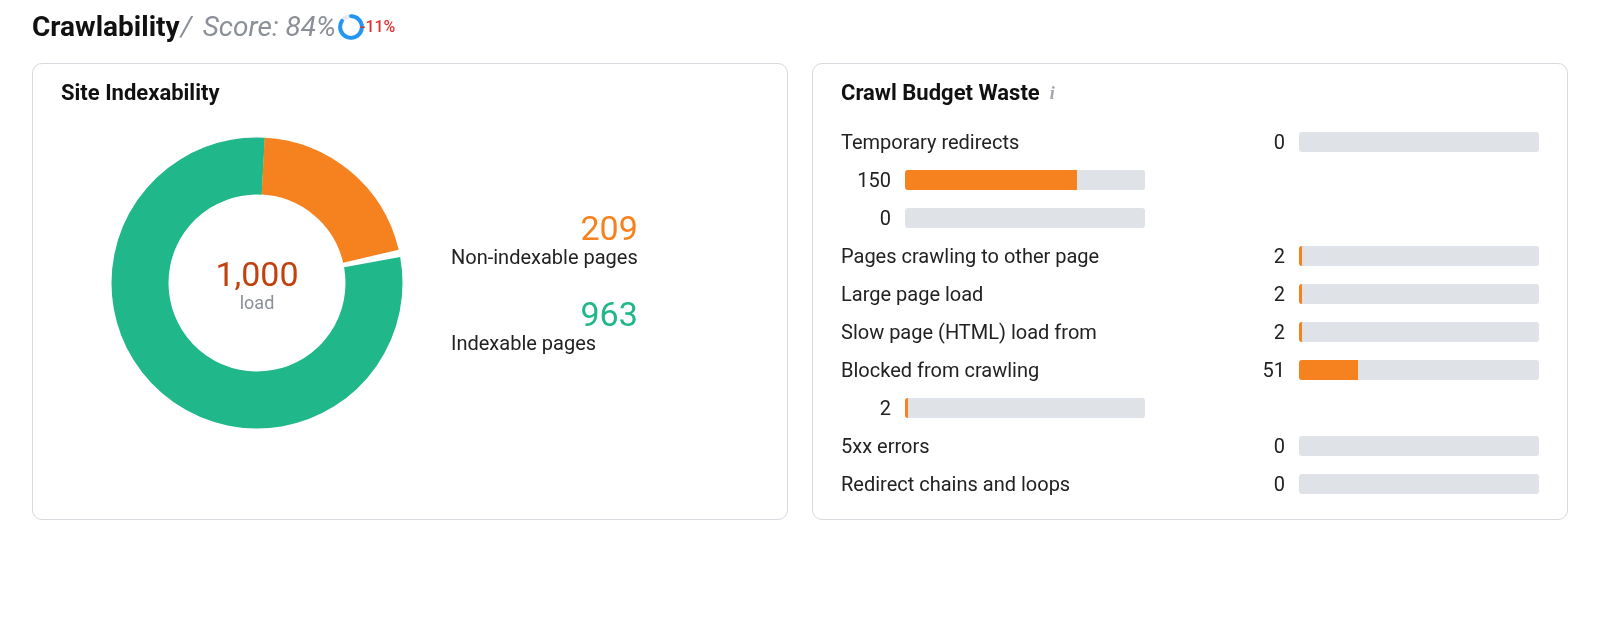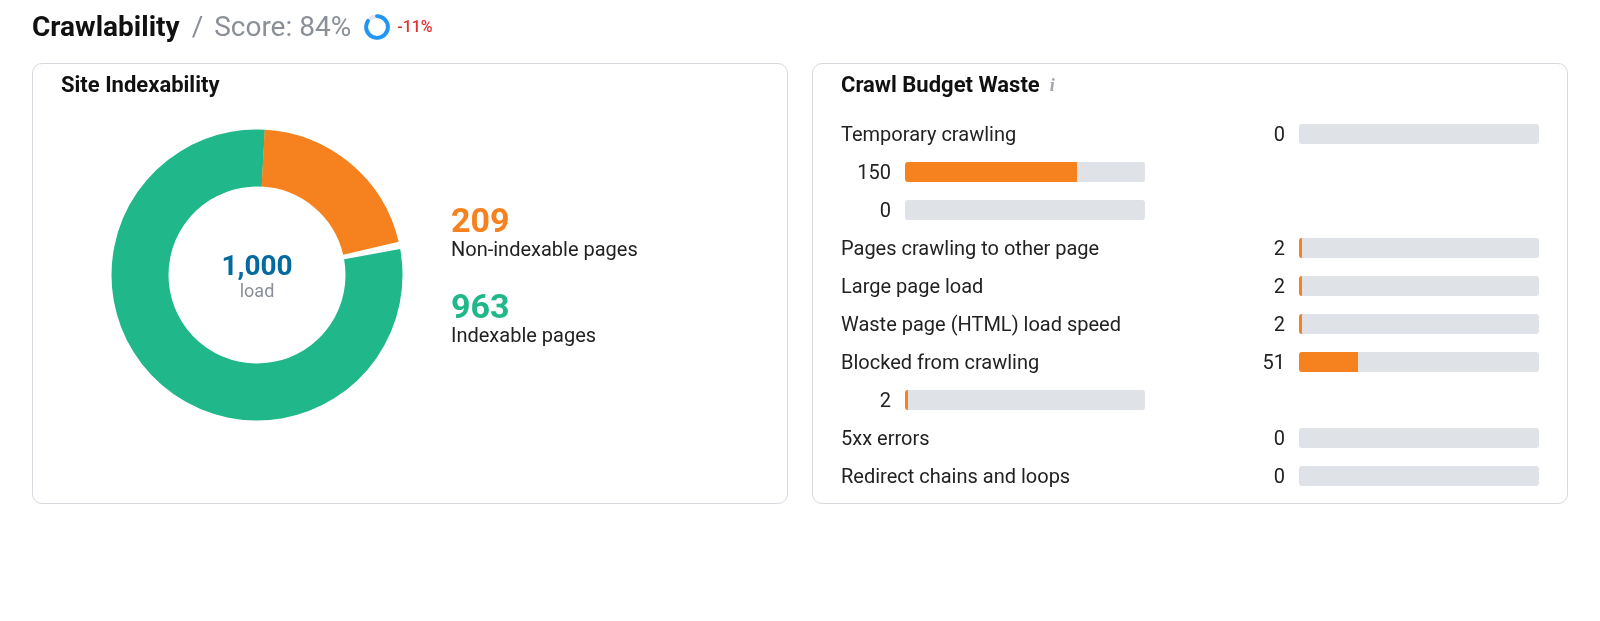--- a/index.html
+++ b/index.html
@@ -7,50 +7,51 @@
     margin: 0;
     padding: 10px 32px 20px 32px;
     font-family: -apple-system, BlinkMacSystemFont, "Segoe UI", Roboto, Helvetica, Arial, sans-serif;
     font-size: 16px;
     color: #111;
     background: #fff;
   }
   .header {
     display: flex;
     align-items: center;
-    gap: 12px;
+    gap: 1px;
     margin-bottom: 20px;
   }
   .header .title {
     font-size: 28px;
     font-weight: 700;
     color: #111;
   }
   .header .score {
     font-size: 28px;
     font-weight: 400;
     color: #8a8f98;
+    font-style: italic;
   }
   .header .score .slash { margin-right: 4px; }
   .header .donut-small svg { display: block; }
   .header .delta {
     color: #e03131;
     font-size: 16px;
     font-weight: 500;
     margin-left: -6px;
   }
   .cards {
     display: flex;
     gap: 24px;
   }
   .card {
     border: 1px solid #d6d9de;
     border-radius: 10px;
     background: #fff;
-    padding: 8px 28px;
+    padding: 16px 28px;
     flex: 1;
   }
   .card-title {
     font-size: 22px;
     font-weight: 700;
     color: #111;
     display: flex;
     align-items: center;
     gap: 10px;
     margin-bottom: 18px;
@@ -70,31 +71,31 @@
     padding: 10px 24px 10px 46px;
   }
   .donut-wrap { position: relative; width: 300px; height: 300px; }
   .donut-wrap svg { display: block; }
   .donut-center {
     position: absolute; inset: 0;
     display: flex; flex-direction: column;
     align-items: center; justify-content: center;
   }
   .donut-center .big {
-    font-size: 28px;
-    font-weight: 700;
-    color: #0369a1;
+    font-size: 34px;
+    font-weight: 400;
+    color: #c2410c;
   }
   .donut-center .sub {
     font-size: 18px;
     color: #8a8f98;
     margin-top: -2px;
   }
   .legend { display: flex; flex-direction: column; gap: 28px; }
-  .legend .num { font-size: 34px; font-weight: 700; line-height: 1; }
+  .legend .num { font-size: 34px; font-weight: 400; line-height: 1; text-align: right; }
   .legend .lbl { font-size: 20px; color: #222; margin-top: 0; }
   .num-orange { color: #f5821f; }
   .num-green  { color: #20b78a; }
   
   .waste-row {
     display: flex;
     align-items: center;
     gap: 14px;
     padding: 7px 0;
   }
@@ -171,21 +172,21 @@
     </div>
   </div>
 
   <div class="card">
     <div class="card-title">
       <span>Crawl Budget Waste</span>
       <span class="info-icon">i</span>
     </div>
     <div id="waste-list">
         <div class="waste-row">
-          <div class="label">Temporary crawling</div>
+          <div class="label">Temporary redirects</div>
           <div class="value">0</div>
           <div class="bar">
             <div class="fill" style="width: 0%; background: rgb(245, 130, 31);"></div>
           </div>
         </div>
         <div class="waste-row">
           <div class="value">150</div>
           <div class="bar">
             <div class="fill" style="width: 71.7703%; background: rgb(245, 130, 31);"></div>
           </div>
@@ -204,21 +205,21 @@
           </div>
         </div>
         <div class="waste-row">
           <div class="label">Large page load</div>
           <div class="value">2</div>
           <div class="bar">
             <div class="fill" style="width: 3px; background: rgb(245, 130, 31);"></div>
           </div>
         </div>
         <div class="waste-row">
-          <div class="label">Waste page (HTML) load speed</div>
+          <div class="label">Slow page (HTML) load from</div>
           <div class="value">2</div>
           <div class="bar">
             <div class="fill" style="width: 3px; background: rgb(245, 130, 31);"></div>
           </div>
         </div>
         <div class="waste-row">
           <div class="label">Blocked from crawling</div>
           <div class="value">51</div>
           <div class="bar">
             <div class="fill" style="width: 24.4019%; background: rgb(245, 130, 31);"></div>

